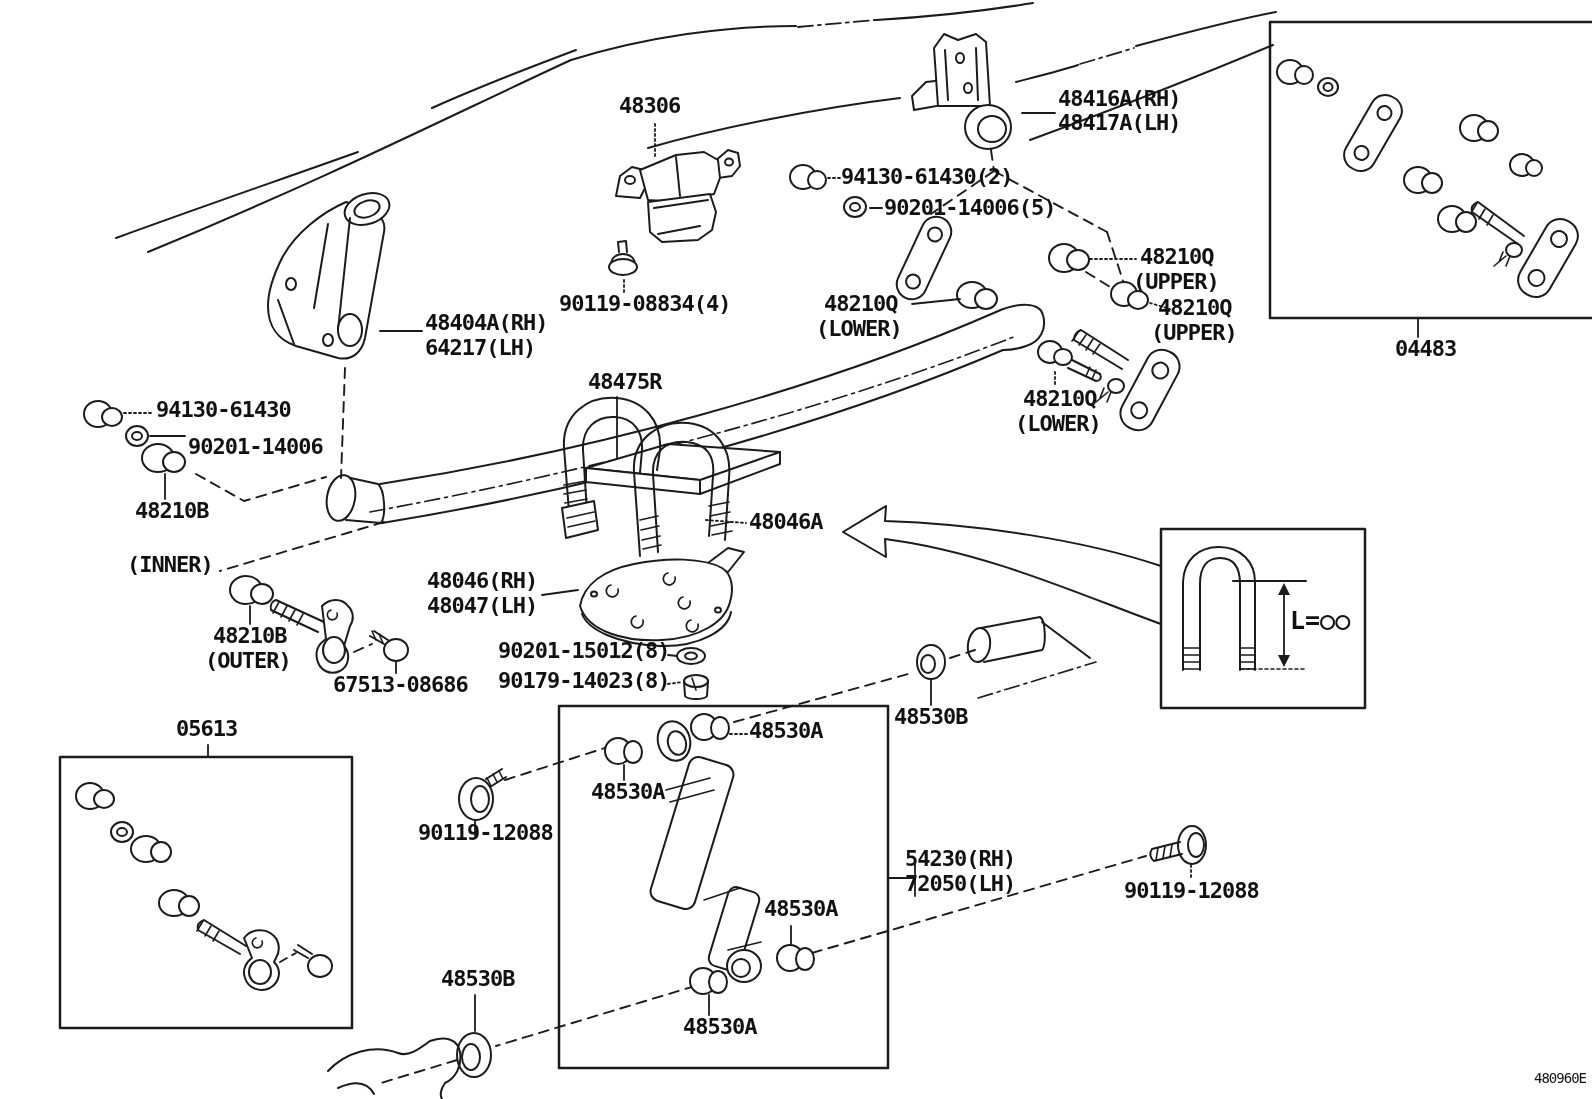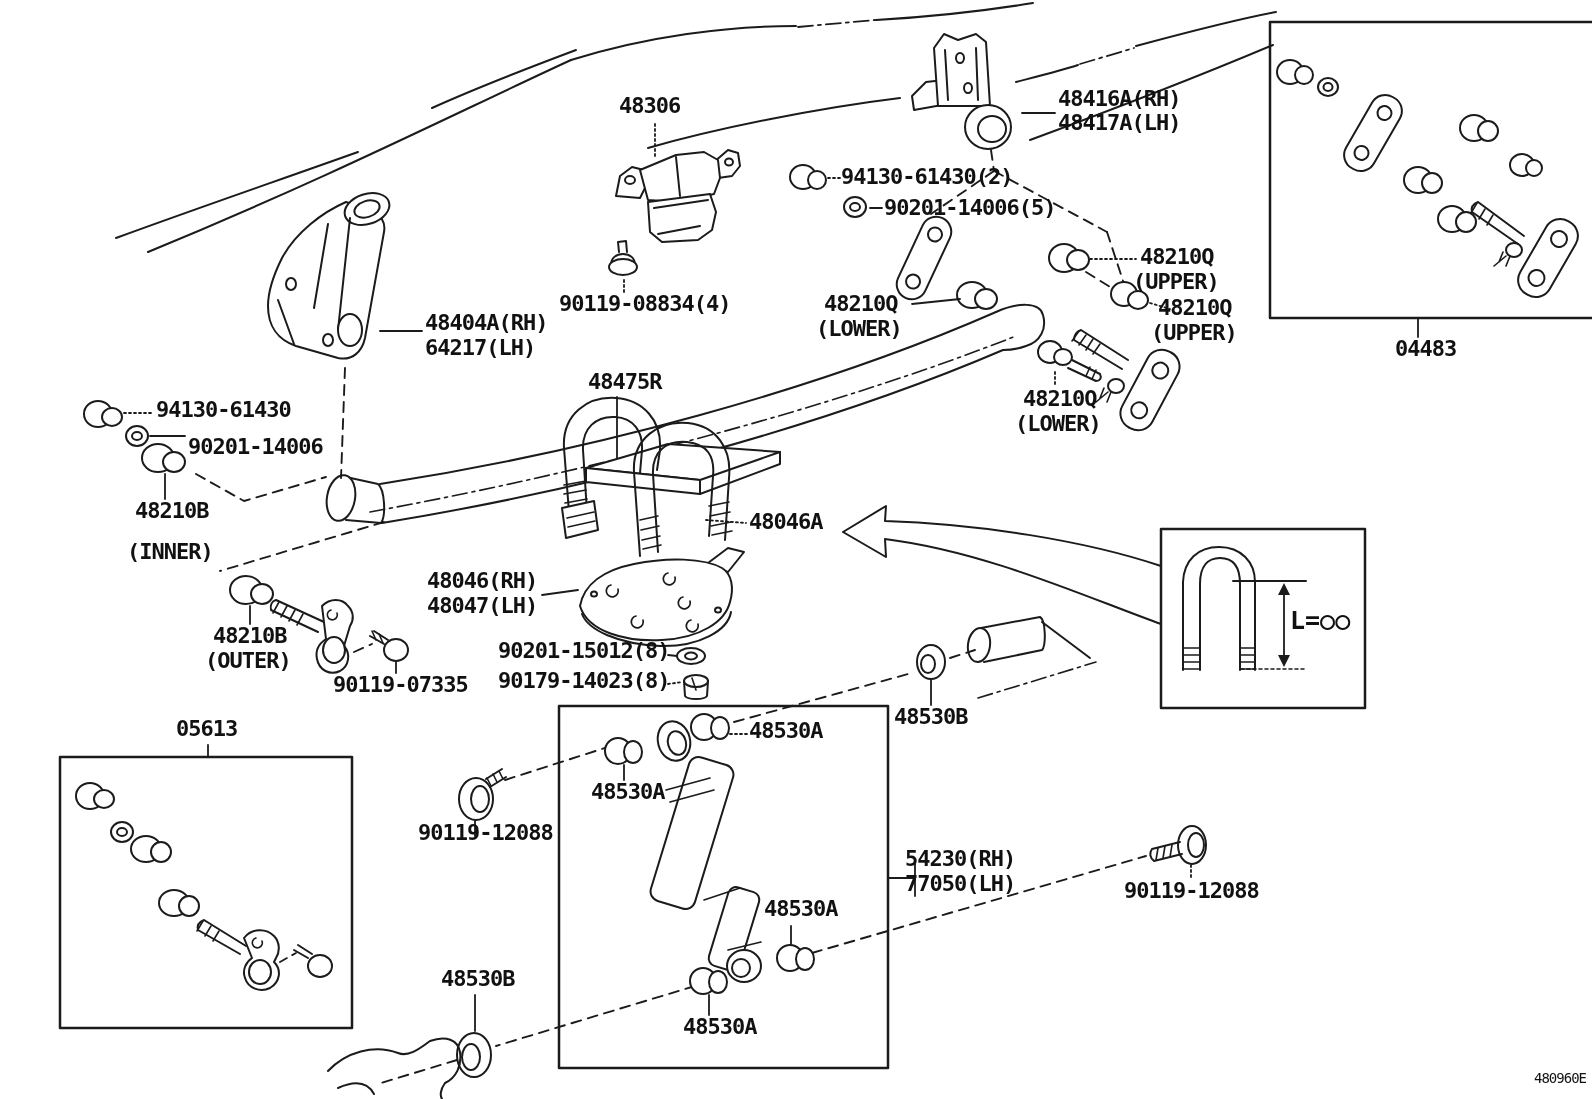--- a/index.html
+++ b/index.html
@@ -372,36 +372,36 @@
   <div class="callout" style="left:1123px;top:322px">(UPPER)</div>
   <div class="callout" style="left:397px;top:312px">48404A(RH)</div>
   <div class="callout" style="left:397px;top:337px">64217(LH)</div>
   <div class="callout" style="left:531px;top:293px">90119-08834(4)</div>
   <div class="callout" style="left:560px;top:371px">48475R</div>
   <div class="callout" style="left:995px;top:388px">48210Q</div>
   <div class="callout" style="left:987px;top:413px">(LOWER)</div>
   <div class="callout" style="left:128px;top:399px">94130-61430</div>
   <div class="callout" style="left:160px;top:436px">90201-14006</div>
   <div class="callout" style="left:107px;top:500px">48210B</div>
-  <div class="callout" style="left:99px;top:541px">(INNER)</div>
+  <div class="callout" style="left:99px;top:554px">(INNER)</div>
   <div class="callout" style="left:721px;top:511px">48046A</div>
   <div class="callout" style="left:399px;top:570px">48046(RH)</div>
   <div class="callout" style="left:399px;top:595px">48047(LH)</div>
   <div class="callout" style="left:185px;top:625px">48210B</div>
   <div class="callout" style="left:177px;top:650px">(OUTER)</div>
   <div class="callout" style="left:470px;top:640px">90201-15012(8)</div>
   <div class="callout" style="left:470px;top:670px">90179-14023(8)</div>
-  <div class="callout" style="left:305px;top:674px">90119-07335</div>
+  <div class="callout" style="left:305px;top:674px">67513-08686</div>
   <div class="callout" style="left:148px;top:718px">05613</div>
   <div class="callout" style="left:866px;top:706px">48530B</div>
   <div class="callout" style="left:721px;top:720px">48530A</div>
   <div class="callout" style="left:563px;top:781px">48530A</div>
   <div class="callout" style="left:390px;top:822px">90119-12088</div>
   <div class="callout" style="left:877px;top:848px">54230(RH)</div>
-  <div class="callout" style="left:877px;top:873px">77050(LH)</div>
+  <div class="callout" style="left:877px;top:873px">72050(LH)</div>
   <div class="callout" style="left:1096px;top:880px">90119-12088</div>
   <div class="callout" style="left:736px;top:898px">48530A</div>
   <div class="callout" style="left:413px;top:968px">48530B</div>
   <div class="callout" style="left:655px;top:1016px">48530A</div>
   <div class="callout" style="left:1367px;top:338px">04483</div>
 
   <div class="loo" style="left:1262px;top:608px">L=○○</div>
   <div class="doccode" style="left:1506px;top:1071px">480960E</div>
 </div>
 

